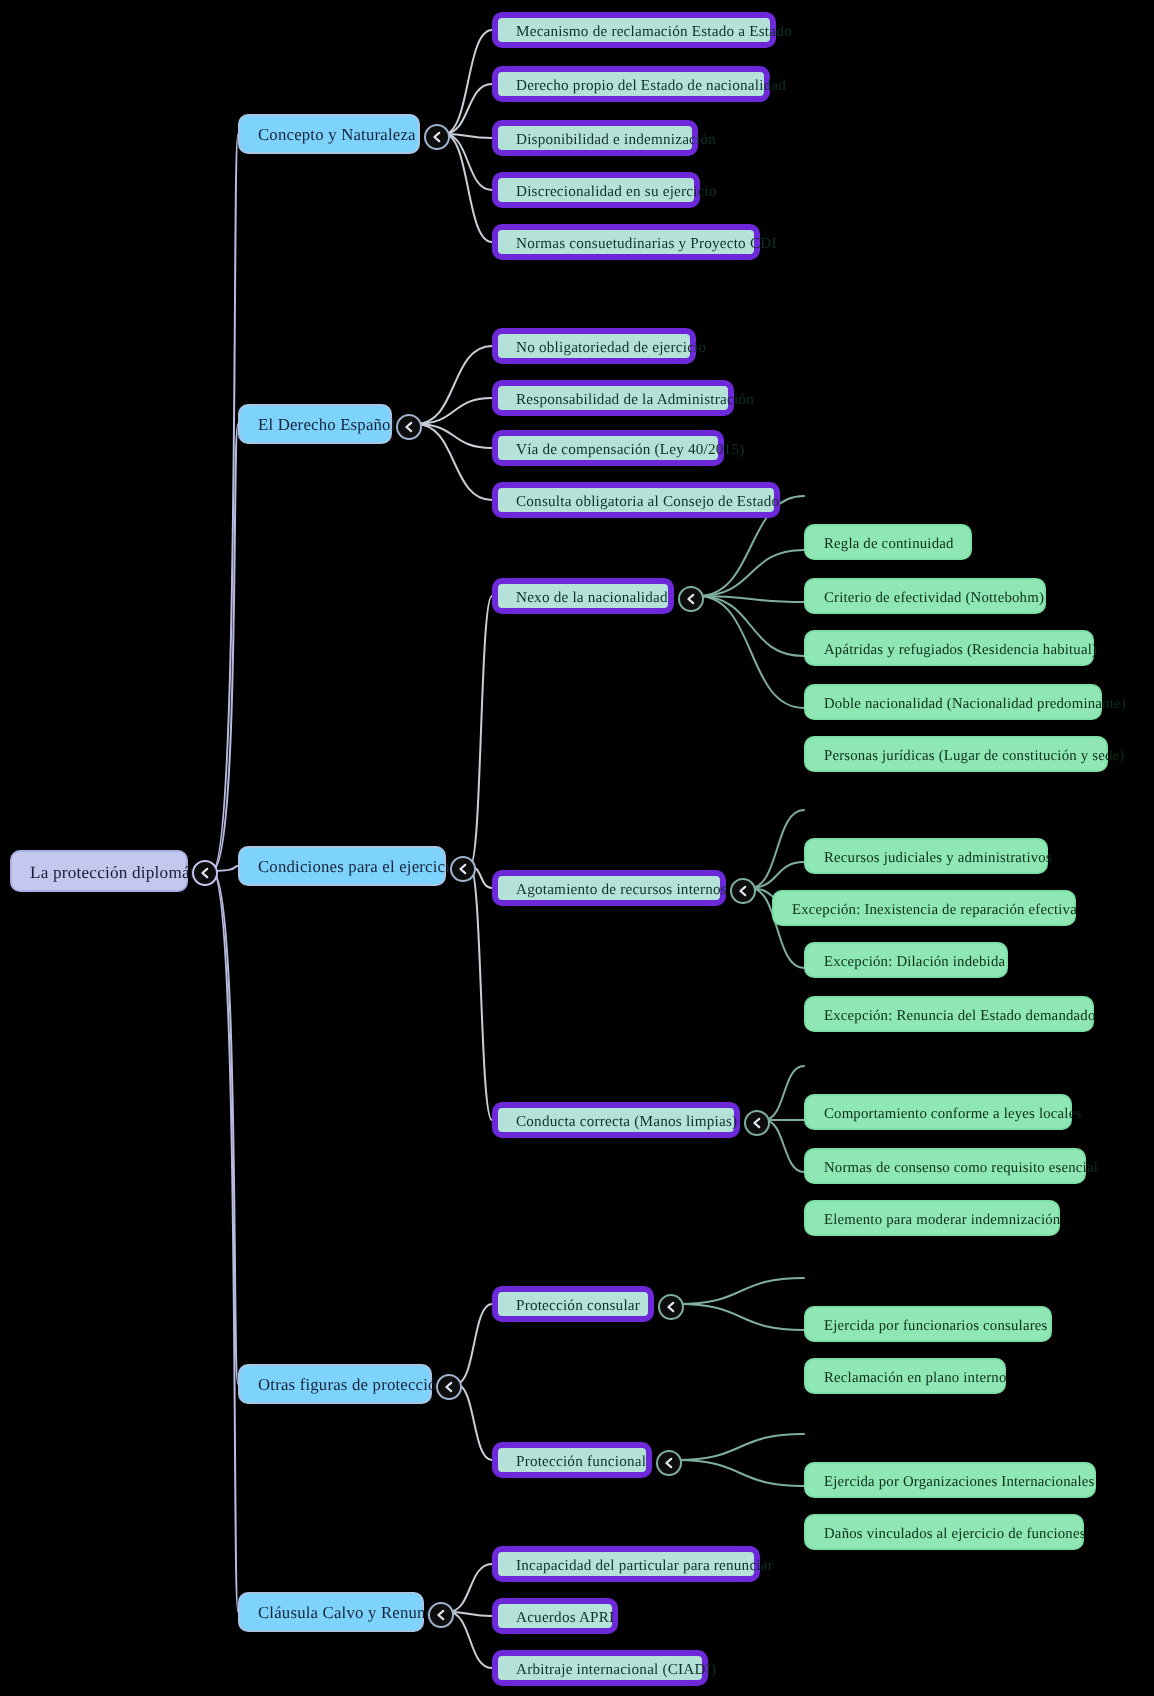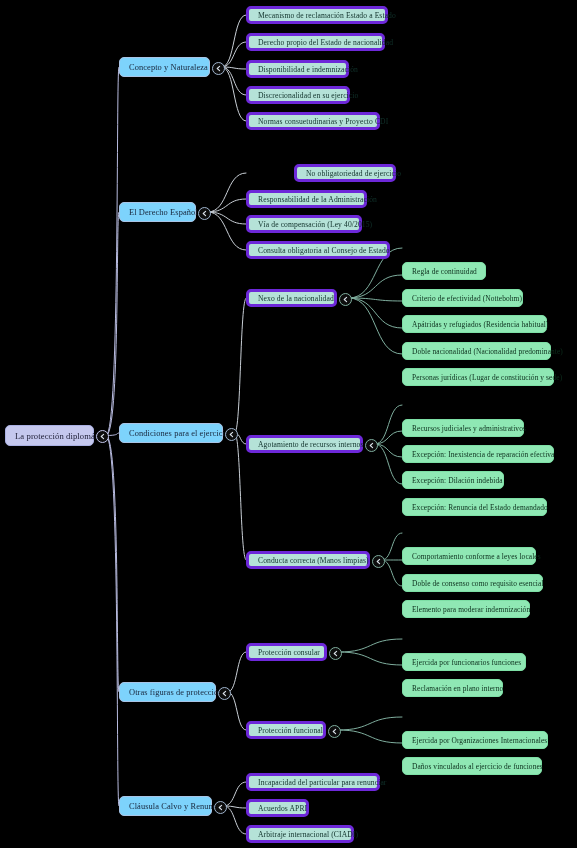--- a/index.html
+++ b/index.html
@@ -109,21 +109,21 @@
         <span>Discrecionalidad en su ejercicio</span>
       </div>
       <div class="node lvl2" style="left: 246px; top: 112px; width: 134px;">
         <span>Normas consuetudinarias y Proyecto CDI</span>
       </div>
       <div class="toggle t1" style="left: 197.5px; top: 206.5px;">
         <svg width="7" height="7" viewBox="0 0 7 7">
           <path d="M4.6 1.4 L2.2 3.5 L4.6 5.6" fill="none" stroke="#dfe6ee" stroke-width="1.1" stroke-linecap="round" stroke-linejoin="round"></path>
         </svg>
       </div>
-      <div class="node lvl2" style="left: 246px; top: 164px; width: 102px; margin-left: 48px;">
+      <div class="node lvl2" style="left: 246px; top: 164px; width: 102px;">
         <span>No obligatoriedad de ejercicio</span>
       </div>
       <div class="node lvl2" style="left: 246px; top: 190px; width: 121px;">
         <span>Responsabilidad de la Administración</span>
       </div>
       <div class="node lvl2" style="left: 246px; top: 215px; width: 116px;">
         <span>Vía de compensación (Ley 40/2015)</span>
       </div>
       <div class="node lvl2" style="left: 246px; top: 241px; width: 144px;">
         <span>Consulta obligatoria al Consejo de Estado</span>
@@ -160,61 +160,61 @@
         <span>Agotamiento de recursos internos</span>
       </div>
       <div class="toggle t2" style="left: 364.5px; top: 438.5px;">
         <svg width="7" height="7" viewBox="0 0 7 7">
           <path d="M4.6 1.4 L2.2 3.5 L4.6 5.6" fill="none" stroke="#dfe6ee" stroke-width="1.1" stroke-linecap="round" stroke-linejoin="round"></path>
         </svg>
       </div>
       <div class="node lvl3" style="left: 402px; top: 396px; width: 122px;">
         <span>Recursos judiciales y administrativos</span>
       </div>
-      <div class="node lvl3" style="left: 402px; top: 422px; width: 152px;">
+      <div class="node lvl3" style="left: 386px; top: 422px; width: 152px;">
         <span>Excepción: Inexistencia de reparación efectiva</span>
       </div>
       <div class="node lvl3" style="left: 402px; top: 448px; width: 102px;">
         <span>Excepción: Dilación indebida</span>
       </div>
       <div class="node lvl3" style="left: 402px; top: 475px; width: 145px;">
         <span>Excepción: Renuncia del Estado demandado</span>
       </div>
       <div class="node lvl2" style="left: 246px; top: 551px; width: 124px;">
         <span>Conducta correcta (Manos limpias)</span>
       </div>
       <div class="toggle t2" style="left: 371.5px; top: 554.5px;">
         <svg width="7" height="7" viewBox="0 0 7 7">
           <path d="M4.6 1.4 L2.2 3.5 L4.6 5.6" fill="none" stroke="#dfe6ee" stroke-width="1.1" stroke-linecap="round" stroke-linejoin="round"></path>
         </svg>
       </div>
       <div class="node lvl3" style="left: 402px; top: 524px; width: 134px;">
         <span>Comportamiento conforme a leyes locales</span>
       </div>
       <div class="node lvl3" style="left: 402px; top: 551px; width: 141px;">
-        <span>Doble de consenso como requisito esencial</span>
+        <span>Normas de consenso como requisito esencial</span>
       </div>
       <div class="node lvl3" style="left: 402px; top: 577px; width: 128px;">
         <span>Elemento para moderar indemnización</span>
       </div>
       <div class="toggle t1" style="left: 217.5px; top: 686.5px;">
         <svg width="7" height="7" viewBox="0 0 7 7">
           <path d="M4.6 1.4 L2.2 3.5 L4.6 5.6" fill="none" stroke="#dfe6ee" stroke-width="1.1" stroke-linecap="round" stroke-linejoin="round"></path>
         </svg>
       </div>
       <div class="node lvl2" style="left: 246px; top: 643px; width: 81px;">
         <span>Protección consular</span>
       </div>
       <div class="toggle t2" style="left: 328.5px; top: 646.5px;">
         <svg width="7" height="7" viewBox="0 0 7 7">
           <path d="M4.6 1.4 L2.2 3.5 L4.6 5.6" fill="none" stroke="#dfe6ee" stroke-width="1.1" stroke-linecap="round" stroke-linejoin="round"></path>
         </svg>
       </div>
       <div class="node lvl3" style="left: 402px; top: 630px; width: 124px;">
-        <span>Ejercida por funcionarios funciones</span>
+        <span>Ejercida por funcionarios consulares</span>
       </div>
       <div class="node lvl3" style="left: 402px; top: 656px; width: 101px;">
         <span>Reclamación en plano interno</span>
       </div>
       <div class="node lvl2" style="left: 246px; top: 721px; width: 80px;">
         <span>Protección funcional</span>
       </div>
       <div class="toggle t2" style="left: 327.5px; top: 724.5px;">
         <svg width="7" height="7" viewBox="0 0 7 7">
           <path d="M4.6 1.4 L2.2 3.5 L4.6 5.6" fill="none" stroke="#dfe6ee" stroke-width="1.1" stroke-linecap="round" stroke-linejoin="round"></path>

